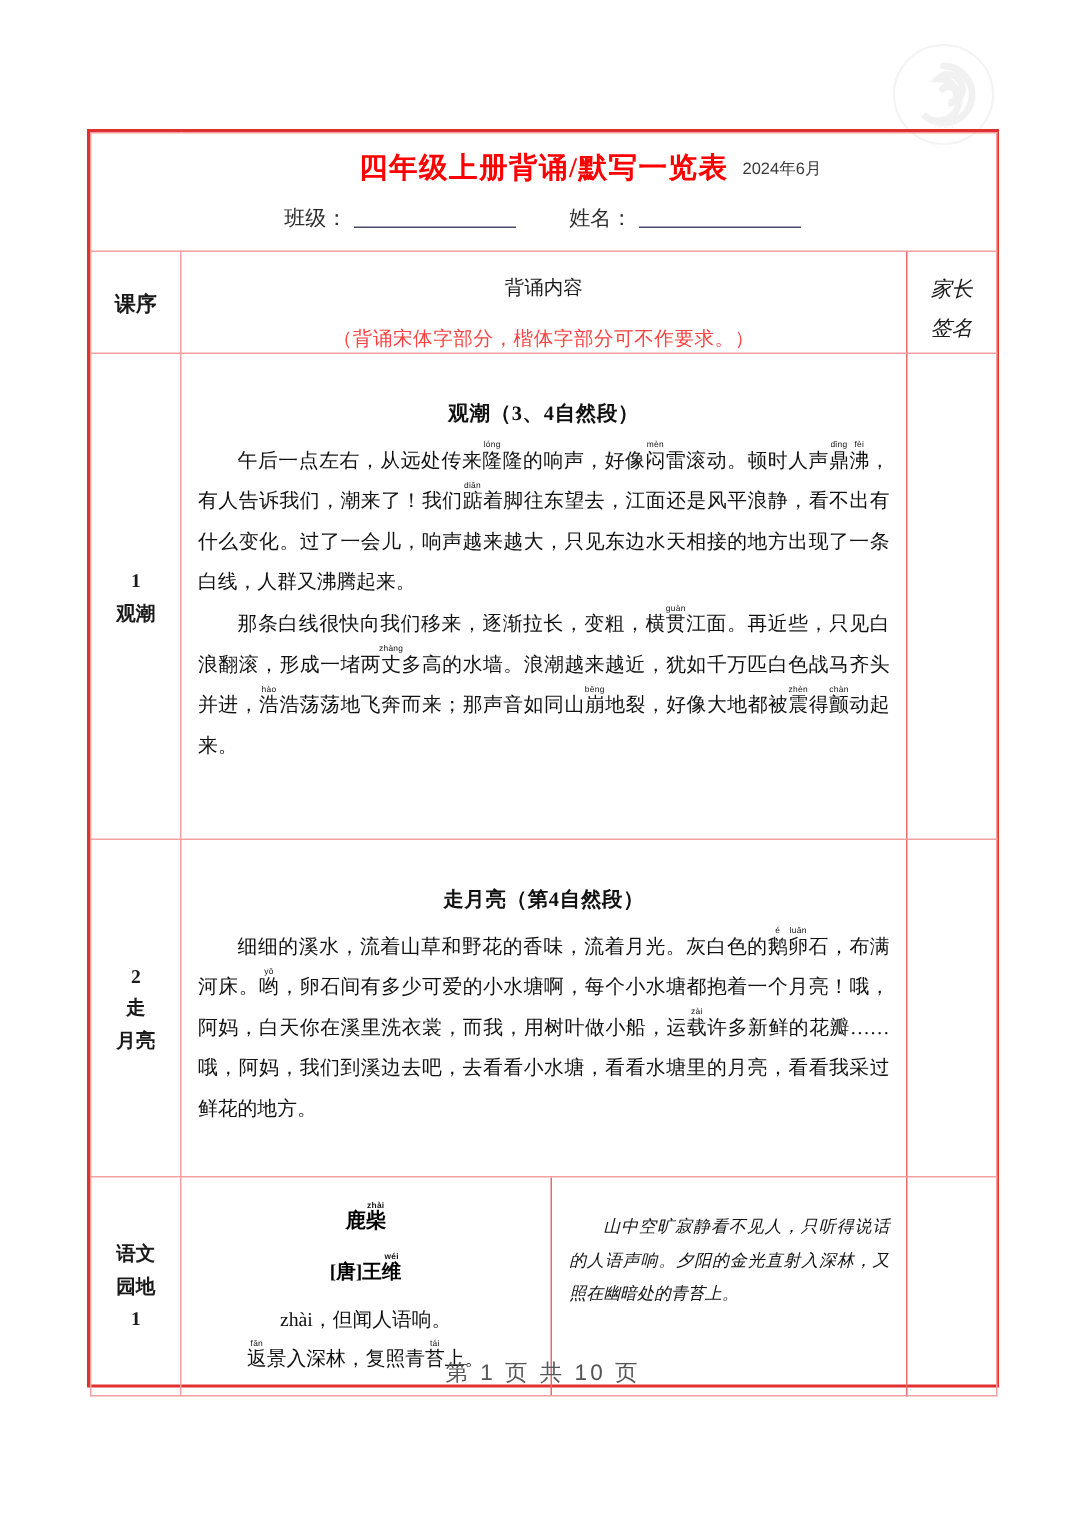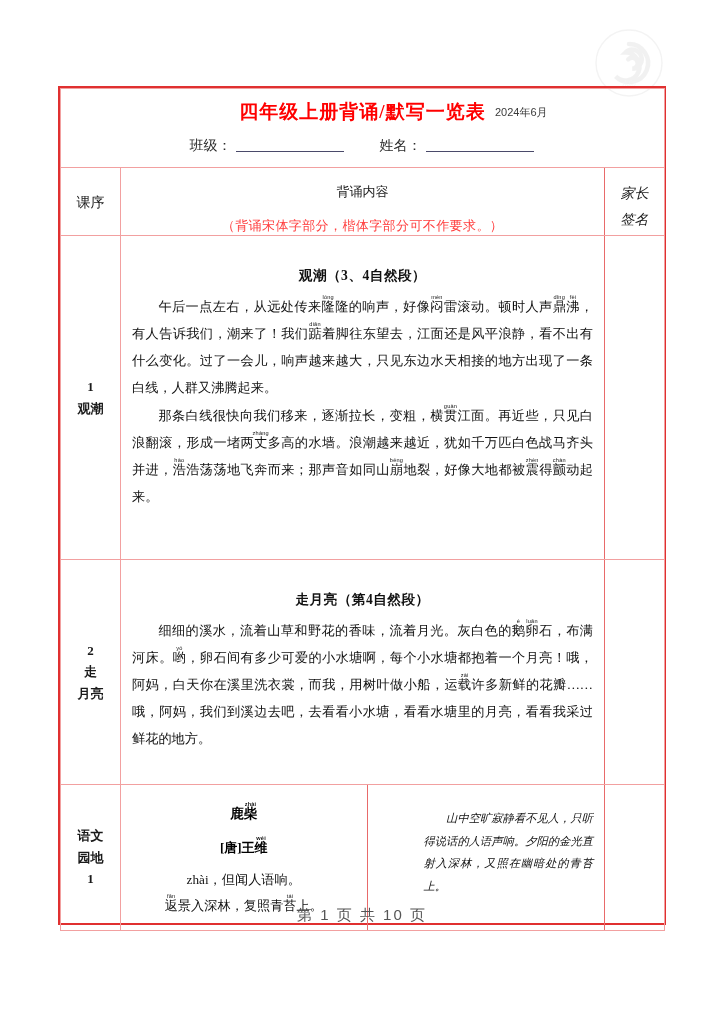--- a/index.html
+++ b/index.html
@@ -91,21 +91,21 @@
     height: 14px;
   }
   .fill-line .gap { display: inline-block; width: 34px; }
 
   
   .hdr-kexu, .hdr-jiazhang {
     text-align: center;
     font-size: 14px;
     color: #1a1a1a;
   }
-  .hdr-kexu { padding-top: 26px !important; }
+  .hdr-kexu { padding-top: 26px !important; font-weight: bold; }
   .hdr-jiazhang { padding-top: 13px !important; line-height: 1.85; font-style: italic; }
   .hdr-content { text-align: center; position: relative; }
   .hdr-content .ht { font-size: 13px; color: #1a1a1a; margin-top: 15px; }
   .hdr-content .hn {
     font-size: 13px;
     color: #ff4040;
     margin-top: 16px;
     letter-spacing: 0.4px;
   }
 
@@ -164,21 +164,21 @@
     color: #111;
   }
   .transcell {
     padding: 22px 12px 10px 12px !important;
     font-size: 11.3px;
     color: #111;
     line-height: 2.0;
     font-family: "Liberation Serif", "DejaVu Serif", serif;
     font-style: italic;
   }
-  .transcell .para { text-indent: 2em; margin-left: 44px; }
+  .transcell .para { text-indent: 2em; }
 
   
   .footer {
     position: absolute;
     left: 0; right: 0;
     top: 906px;
     text-align: center;
     font-size: 15px;
     color: #555;
     letter-spacing: 2px;

